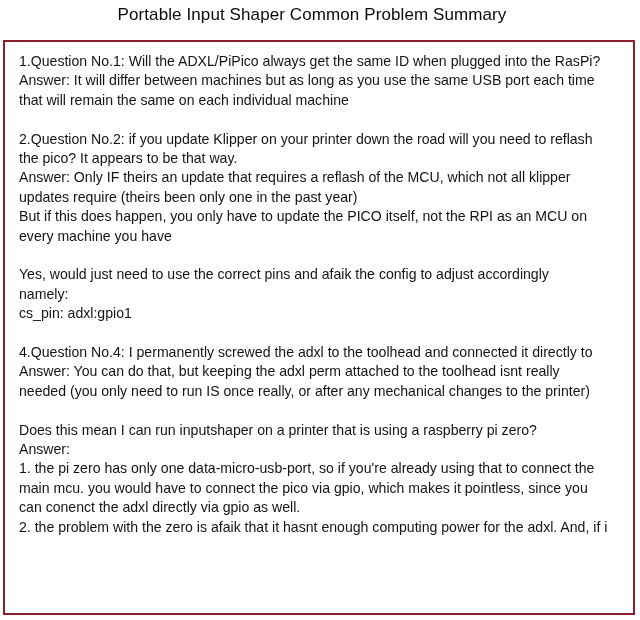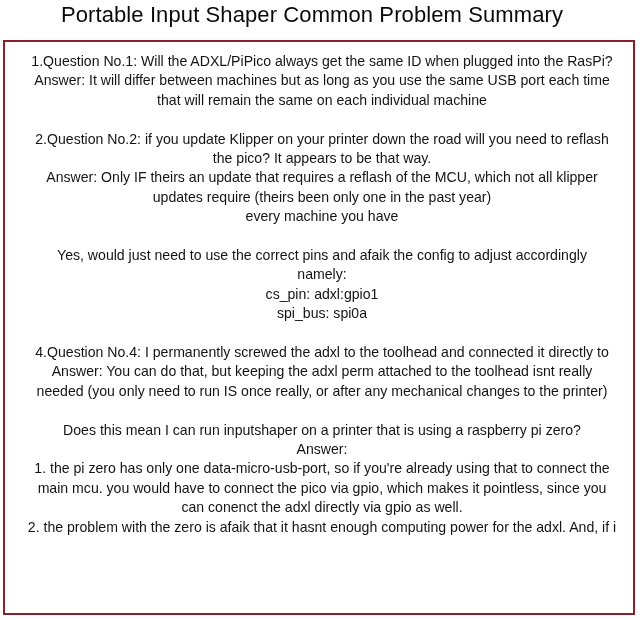--- a/index.html
+++ b/index.html
@@ -15,21 +15,21 @@
       font-family: "Liberation Sans", sans-serif;
       color: #111111;
     }
     .title {
       position: absolute;
       left: 0;
       top: 0;
       width: 624px;
       height: 34px;
       text-align: center;
-      font-size: 22px;
+      font-size: 17px;
       line-height: 30px;
       letter-spacing: 0.1px;
       color: #0a0a0a;
       white-space: nowrap;
     }
     .panel {
       position: absolute;
       left: 3px;
       top: 40px;
       width: 632px;
@@ -46,21 +46,20 @@
       font-size: 14.1px;
       line-height: 19.4px;
       color: #141414;
     }
     .section {
       margin: 0 0 19.4px 0;
     }
     .line {
       display: block;
       white-space: nowrap;
-      text-align: center;
     }
   </style>
 </head>
 <body>
 
 <div class="title">Portable Input Shaper Common Problem Summary</div>
 
 <div class="panel">
   <div class="content">
 
@@ -68,28 +67,28 @@
       <span class="line">1.Question No.1: Will the ADXL/PiPico always get the same ID when plugged into the RasPi?</span>
       <span class="line">Answer: It will differ between machines but as long as you use the same USB port each time</span>
       <span class="line">that will remain the same on each individual machine</span>
     </div>
 
     <div class="section">
       <span class="line">2.Question No.2: if you update Klipper on your printer down the road will you need to reflash</span>
       <span class="line">the pico? It appears to be that way.</span>
       <span class="line">Answer: Only IF theirs an update that requires a reflash of the MCU, which not all klipper</span>
       <span class="line">updates require (theirs been only one in the past year)</span>
+      <span class="line">But if this does happen, you only have to update the PICO itself, not the RPI as an MCU on</span>
       <span class="line">every machine you have</span>
     </div>
 
     <div class="section">
       <span class="line">Yes, would just need to use the correct pins and afaik the config to adjust accordingly</span>
       <span class="line">namely:</span>
       <span class="line">cs_pin: adxl:gpio1</span>
-      <span class="line">spi_bus: spi0a</span>
     </div>
 
     <div class="section">
       <span class="line">4.Question No.4: I permanently screwed the adxl to the toolhead and connected it directly to</span>
       <span class="line">Answer: You can do that, but keeping the adxl perm attached to the toolhead isnt really</span>
       <span class="line">needed (you only need to run IS once really, or after any mechanical changes to the printer)</span>
     </div>
 
     <div class="section">
       <span class="line">Does this mean I can run inputshaper on a printer that is using a raspberry pi zero?</span>

